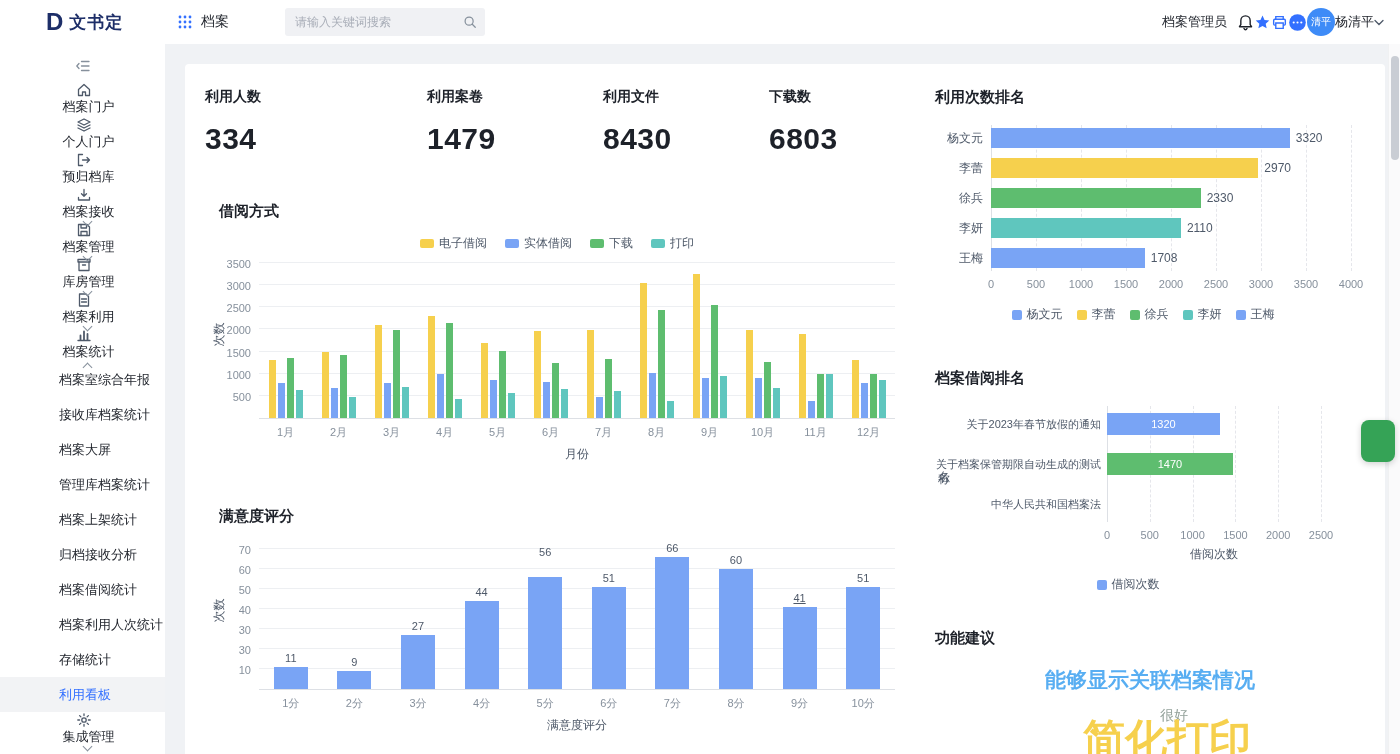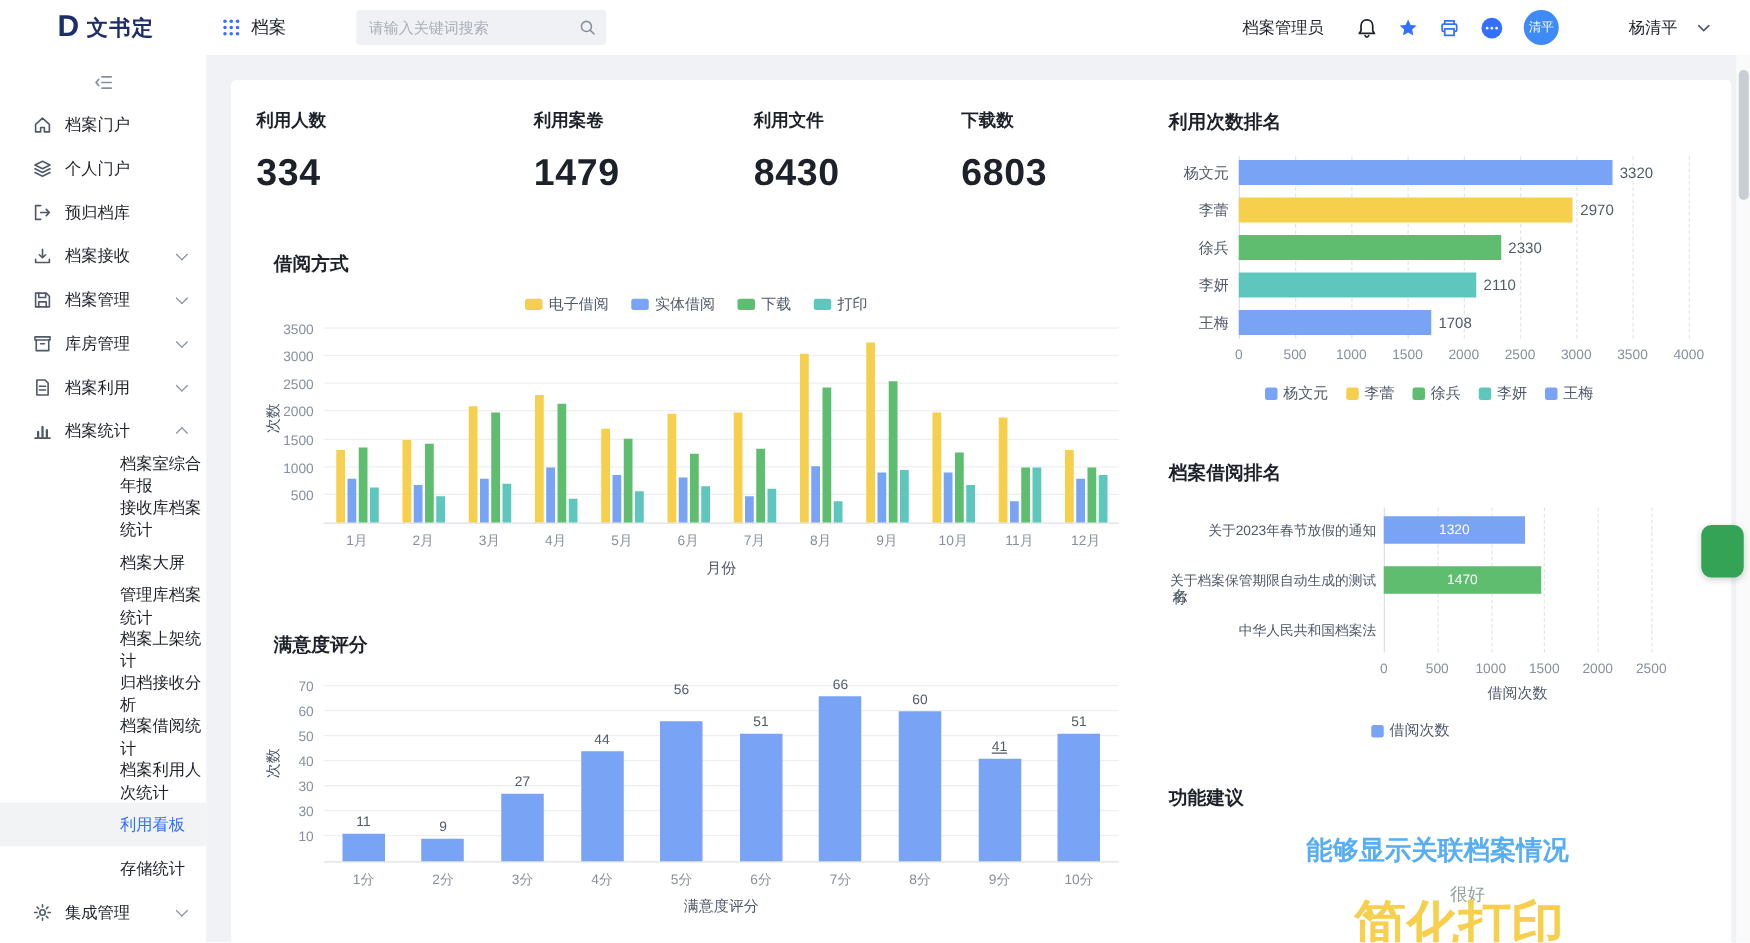--- a/index.html
+++ b/index.html
@@ -10,37 +10,37 @@
 
 .header{height:44px;flex:none;display:flex;align-items:center;background:#fff;}
 .logo{width:165px;flex:none;display:flex;align-items:center;padding-left:46px;gap:6px;}
 .logo-d{font-size:24px;font-weight:800;color:#1D2E68;line-height:1;}
 .logo-text{font-size:17px;font-weight:700;color:#1D2E68;letter-spacing:1px;}
 .module{display:flex;align-items:center;gap:8px;margin-left:12px;font-size:14px;font-weight:500;color:#1D2129;}
 .search{position:relative;margin-left:56px;width:200px;height:28px;}
 .search input{width:100%;height:100%;border:none;background:#F0F1F4;border-radius:3px;padding:0 30px 0 10px;font-size:12px;color:#1D2129;outline:none;font-family:inherit;}
 .search input::placeholder{color:#A9AEB8;}
 .sicon{position:absolute;right:8px;top:7px;display:flex;}
-.hr{margin-left:auto;display:flex;align-items:center;gap:16px;padding-right:32px;}
+.hr{margin-left:auto;display:flex;align-items:center;padding-right:16px;}
 .role{font-size:13px;margin-right:10px;}
 .hicon{display:flex;align-items:center;cursor:pointer;}
 .avatar{width:28px;height:28px;border-radius:50%;background:#3E8BF7;color:#fff;font-size:10px;display:flex;align-items:center;justify-content:center;flex:none;}
-.username{font-size:13px;margin-left:40px;}
+.username{font-size:13px;}
 
 
 .bodyrow{flex:1;display:flex;min-height:0;}
 .sidebar{width:165px;flex:none;background:#fff;overflow:hidden;}
 .collapse{display:flex;justify-content:center;padding:14px 0 8px;cursor:pointer;}
-.side-item{height:35px;display:flex;align-items:center;padding:0 14px 0 26px;font-size:13px;cursor:pointer;}
+.side-item{height:35px;display:flex;align-items:center;padding:0 14px 0 26px;font-size:13px;cursor:pointer;flex-direction:column;}
 .s-icon{width:16px;height:16px;margin-right:10px;flex:none;display:flex;}
 .s-label{flex:1;}
 .chev{width:7px;height:7px;border-right:1.4px solid #86909C;border-bottom:1.4px solid #86909C;flex:none;margin-right:2px;}
 .chev.down{transform:rotate(45deg);margin-top:-3px;}
 .chev.up{transform:rotate(-135deg);margin-top:3px;}
-.side-child{height:35px;display:flex;align-items:center;padding-left:96px;font-size:13px;cursor:pointer;}
+.side-child{height:35px;display:flex;align-items:center;padding-left:59px;font-size:13px;cursor:pointer;}
 .side-child.active{color:#3370FF;background:#F2F3F5;}
 
 
 .main{flex:1;background:#F0F2F5;padding:20px 15px 0 20px;position:relative;overflow:hidden;min-width:0;}
 .card{background:#fff;border-radius:4px;height:790px;padding:20px;display:flex;gap:40px;overflow:hidden;}
 .col-left{width:690px;flex:none;}
 .col-right{flex:1;min-width:0;}
 .sec-title{font-size:15px;font-weight:700;color:#1D2129;}
 
 
@@ -270,22 +270,22 @@
             <span class="chev up"></span>
           </div>
           <div class="side-child">档案室综合年报</div>
           <div class="side-child">接收库档案统计</div>
           <div class="side-child">档案大屏</div>
           <div class="side-child">管理库档案统计</div>
           <div class="side-child">档案上架统计</div>
           <div class="side-child">归档接收分析</div>
           <div class="side-child">档案借阅统计</div>
           <div class="side-child">档案利用人次统计</div>
+          <div class="side-child">存储统计</div>
           <div class="side-child active">利用看板</div>
-          <div class="side-child">存储统计</div>
           <div class="side-item">
             <span class="s-icon">
               <svg width="16" height="16" viewBox="0 0 16 16">
                 <circle cx="8" cy="8" r="2.2" stroke="#4E5969" fill="none" stroke-width="1.3" stroke-linecap="round" stroke-linejoin="round"></circle>
                 <path d="M8 1.8v1.8M8 12.4v1.8M1.8 8h1.8M12.4 8h1.8M3.6 3.6l1.3 1.3M11.1 11.1l1.3 1.3M12.4 3.6l-1.3 1.3M4.9 11.1l-1.3 1.3" stroke="#4E5969" fill="none" stroke-width="1.3" stroke-linecap="round" stroke-linejoin="round"></path>
               </svg>
             </span>
             <span class="s-label">集成管理</span>
             <span class="chev down"></span>
           </div>

